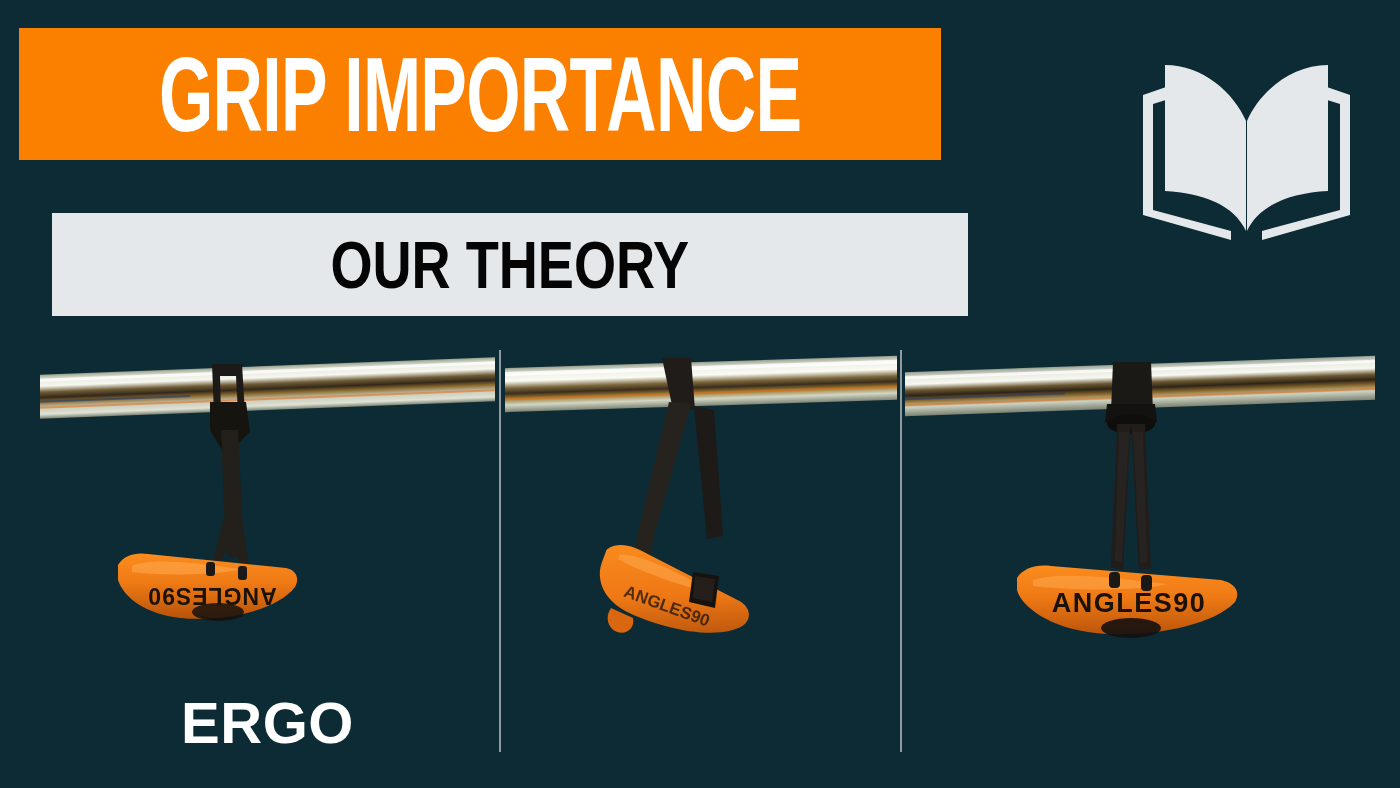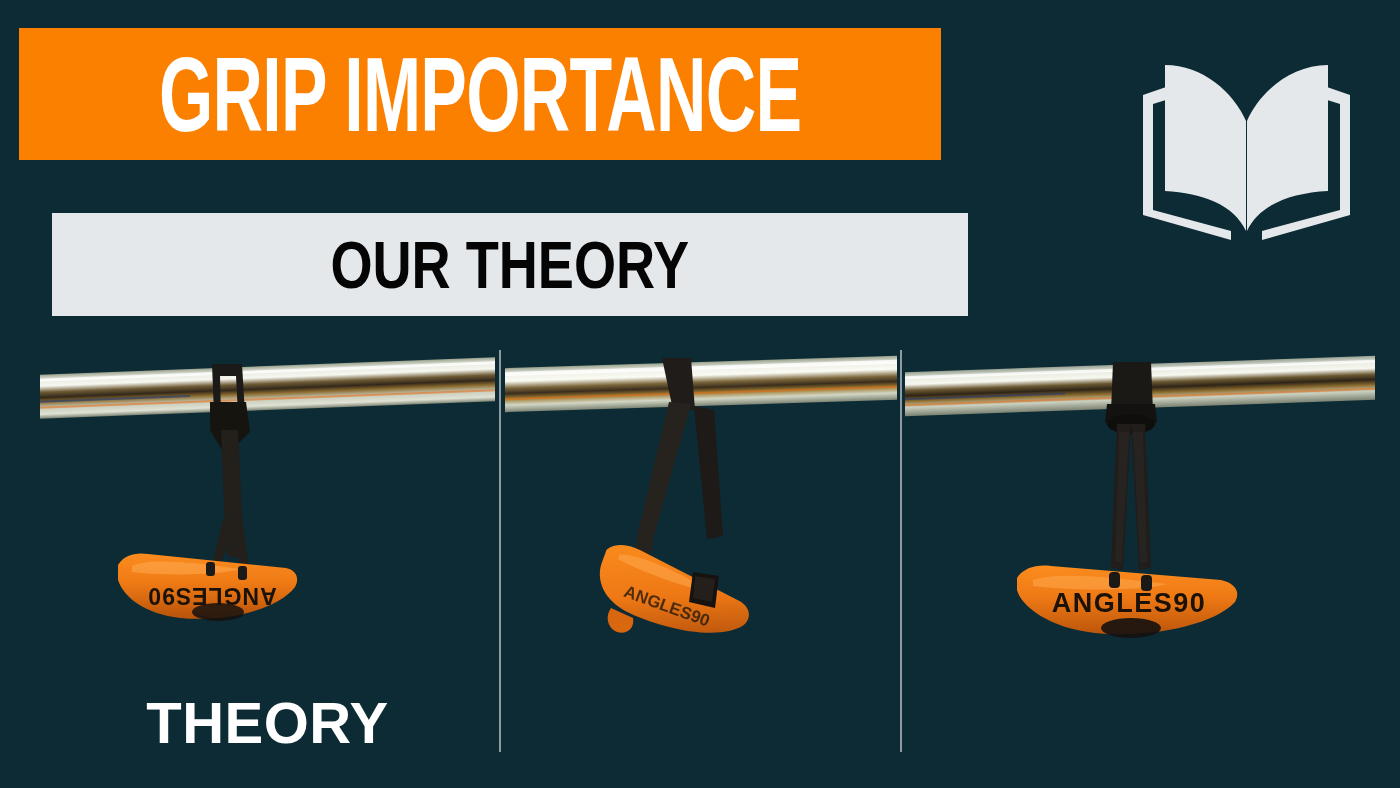--- a/index.html
+++ b/index.html
@@ -218,21 +218,21 @@
             <rect x="166" y="222" width="9" height="14" rx="3" fill="#1c1a18"></rect>
             <rect x="198" y="226" width="9" height="14" rx="3" fill="#1c1a18"></rect>
 
             <path d="M152 272 C168 282 192 283 206 274 C192 281 168 281 152 272 Z" fill="#120f0c"></path>
             <ellipse cx="178" cy="272" rx="26" ry="9" fill="#15120f" opacity="0.85"></ellipse>
 
             <text x="172" y="256" transform="rotate(180 172 252)" font-family="'Liberation Sans Narrow','Liberation Sans',sans-serif" font-size="23" font-weight="700" fill="#1a1208" letter-spacing="1" text-anchor="middle">ANGLES90</text>
           </g>
         </svg>
       </div>
-      <div class="col-label">THEORY</div>
+      <div class="col-label">ERGO</div>
     </div>
 
     <div class="column col-2">
       <div class="photo">
         <svg viewBox="0 0 392 300" width="392" height="300" aria-hidden="true">
           <defs>
             <linearGradient id="bar2" x1="0" y1="0" x2="0" y2="1">
               <stop offset="0.00" stop-color="#9aa28e"></stop>
               <stop offset="0.14" stop-color="#eef0e6"></stop>
               <stop offset="0.30" stop-color="#fafbf4"></stop>

